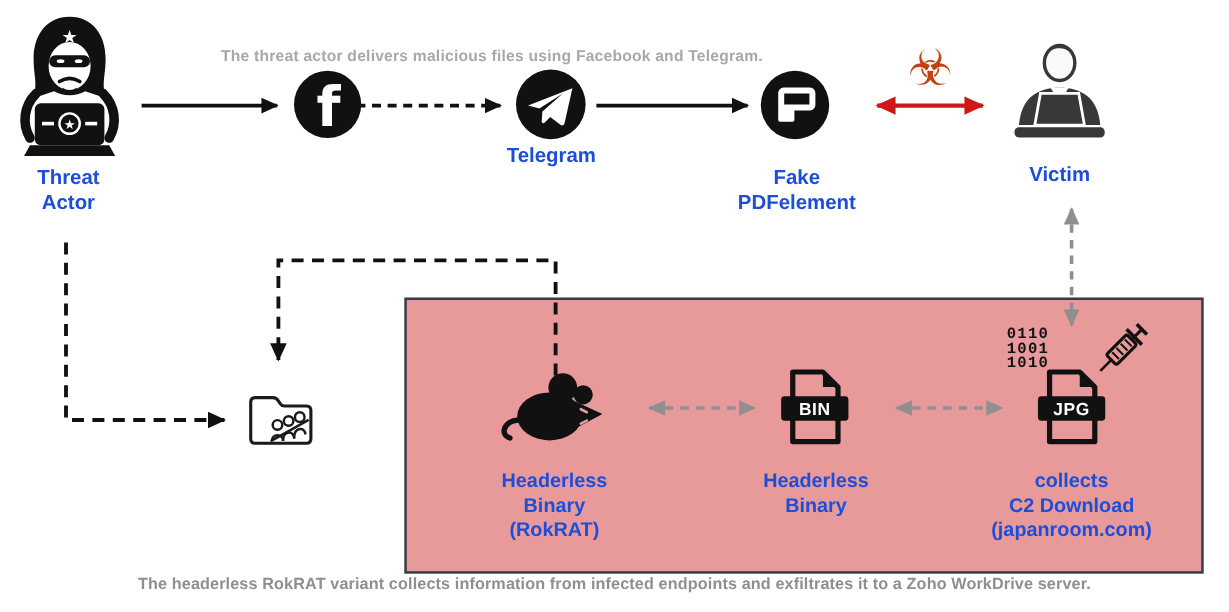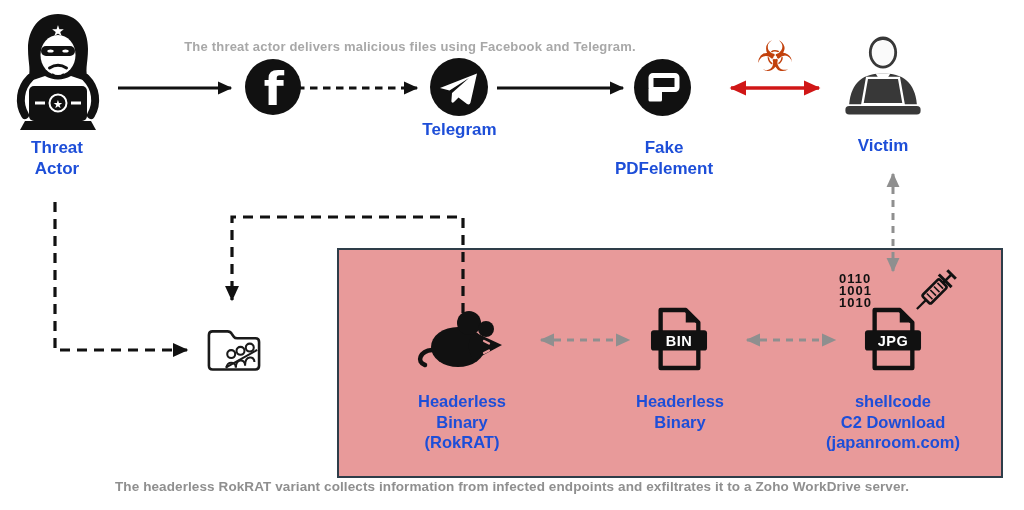--- a/index.html
+++ b/index.html
@@ -14,21 +14,21 @@
   #caption-bottom{left:0;top:467px;width:1024px;font-size:13.5px;color:#8f8f8f;letter-spacing:.1px;}
   #pink-box{left:337px;top:248px;width:662px;height:226px;background:#e89a9a;border:2.5px solid #2e3d49;}
   .circle{position:absolute;border-radius:50%;background:#111;overflow:hidden;}
   #fb-circle{left:245px;top:59px;width:56px;height:56px;}
   #fb-circle .f{position:absolute;left:50%;top:7px;transform:translateX(-46%);
        color:#fff;font-weight:bold;font-size:46px;font-family:"DejaVu Sans",sans-serif;line-height:46px;}
   #tg-circle{left:430px;top:58px;width:58px;height:58px;}
   #pdf-circle{left:634px;top:59px;width:57px;height:57px;}
   #biohazard{left:748px;top:33px;width:54px;height:48px;text-align:center;
        font-size:42px;line-height:48px;color:#c2410c;font-family:"DejaVu Sans",sans-serif;}
-  #binary-digits{left:839px;top:273px;width:44px;font-family:Liberation Sans, sans-serif;
+  #binary-digits{left:839px;top:273px;width:44px;font-family:Liberation Mono, monospace;
        font-weight:bold;font-size:13px;line-height:12px;color:#111;white-space:pre-line;letter-spacing:1px;}
   svg{display:block;}
   #overlay{position:absolute;left:0;top:0;pointer-events:none;}
 </style>
 </head>
 <body>
 
 <div id="canvas">
 
   <div id="caption-top" class="caption">The threat actor delivers malicious files using Facebook and Telegram.</div>
@@ -159,17 +159,17 @@
       <rect x="14" y="22" width="24" height="12" rx="2" stroke-width="2.6"></rect>
       <line x1="19" y1="24" x2="19" y2="32" stroke-width="1.6"></line>
       <line x1="24" y1="24" x2="24" y2="32" stroke-width="1.6"></line>
       <line x1="29" y1="24" x2="29" y2="32" stroke-width="1.6"></line>
       <line x1="34" y1="24" x2="34" y2="32" stroke-width="1.6"></line>
       <line x1="38" y1="28" x2="50" y2="28" stroke-width="2.6"></line>
       <line x1="41" y1="19" x2="41" y2="37" stroke-width="3"></line>
       <line x1="50" y1="22" x2="50" y2="34" stroke-width="3"></line>
     </g>
   </svg>
-  <div class="lbl box-lbl" style="left:816px;top:391px;width:154px">shellcode
+  <div class="lbl box-lbl" style="left:816px;top:391px;width:154px">collects
 C2 Download
 (japanroom.com)</div>
 
 </div>
 
 </body></html>

